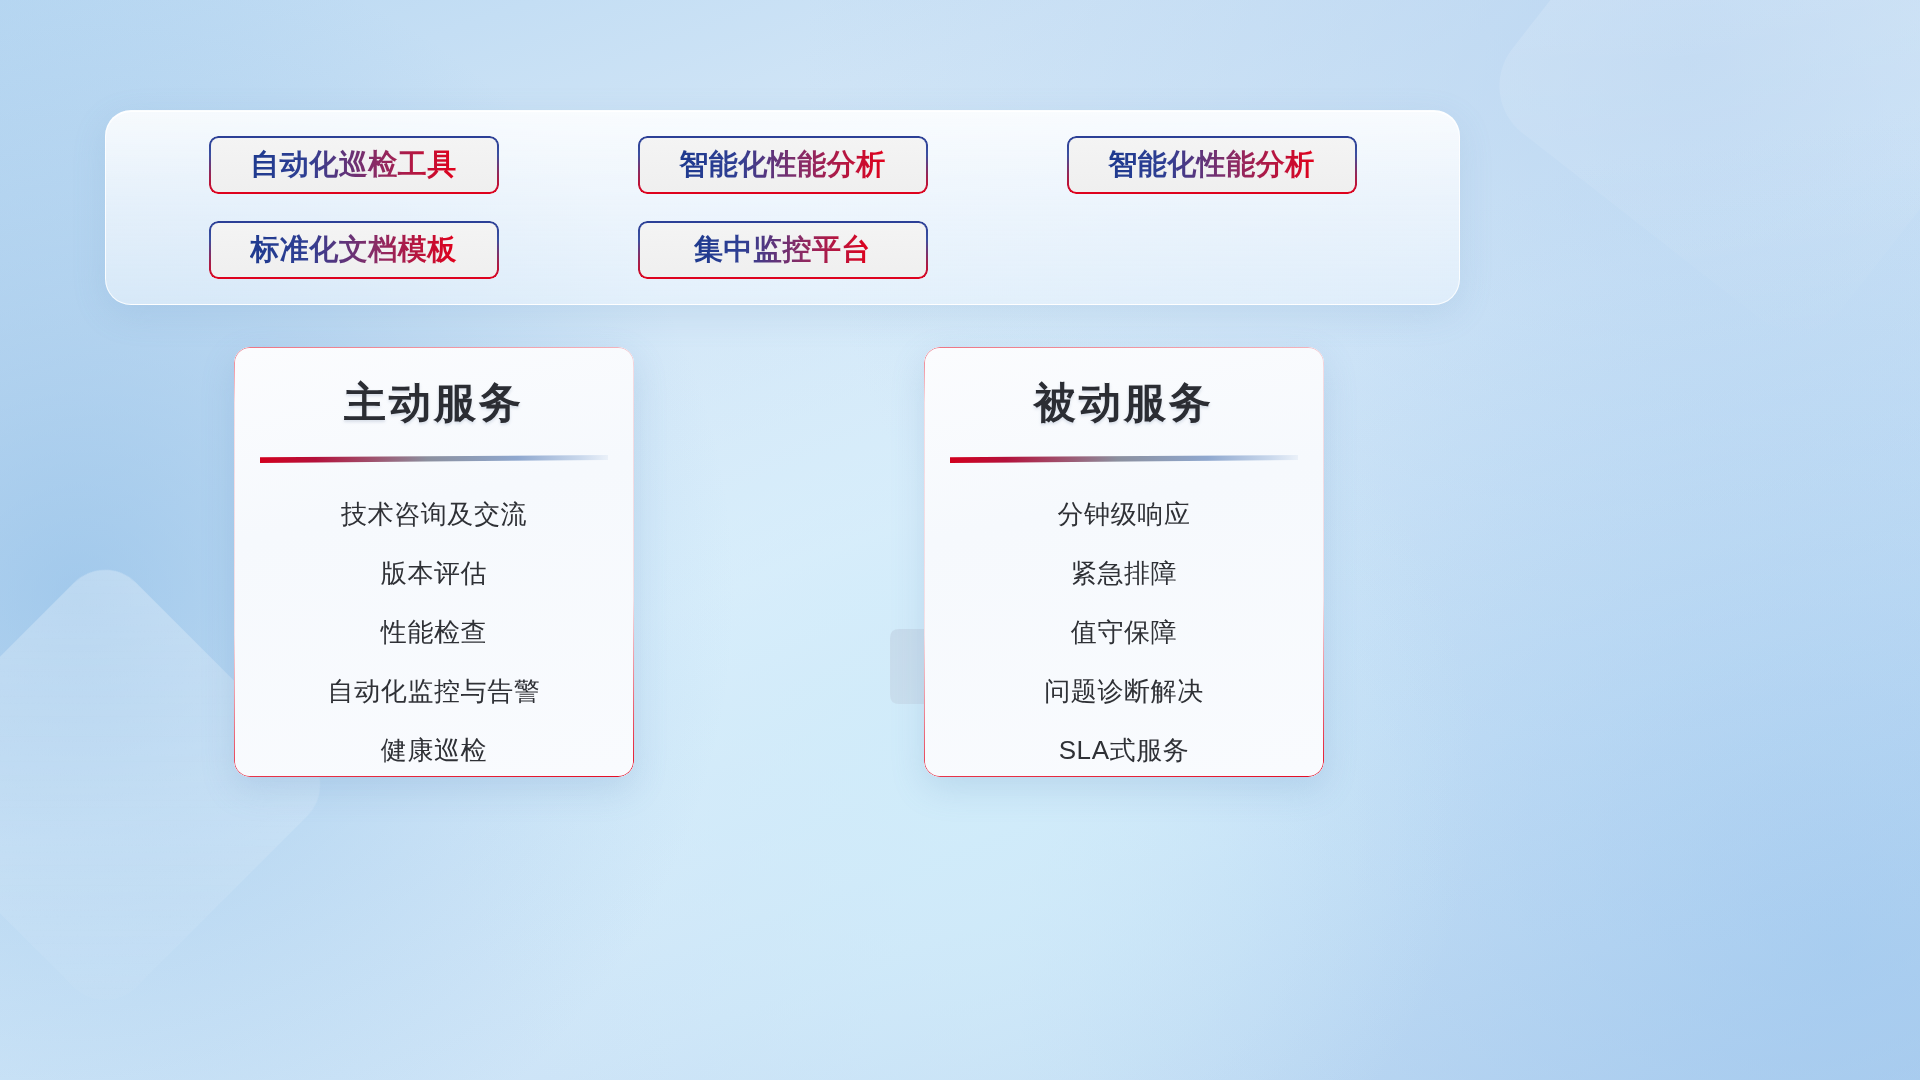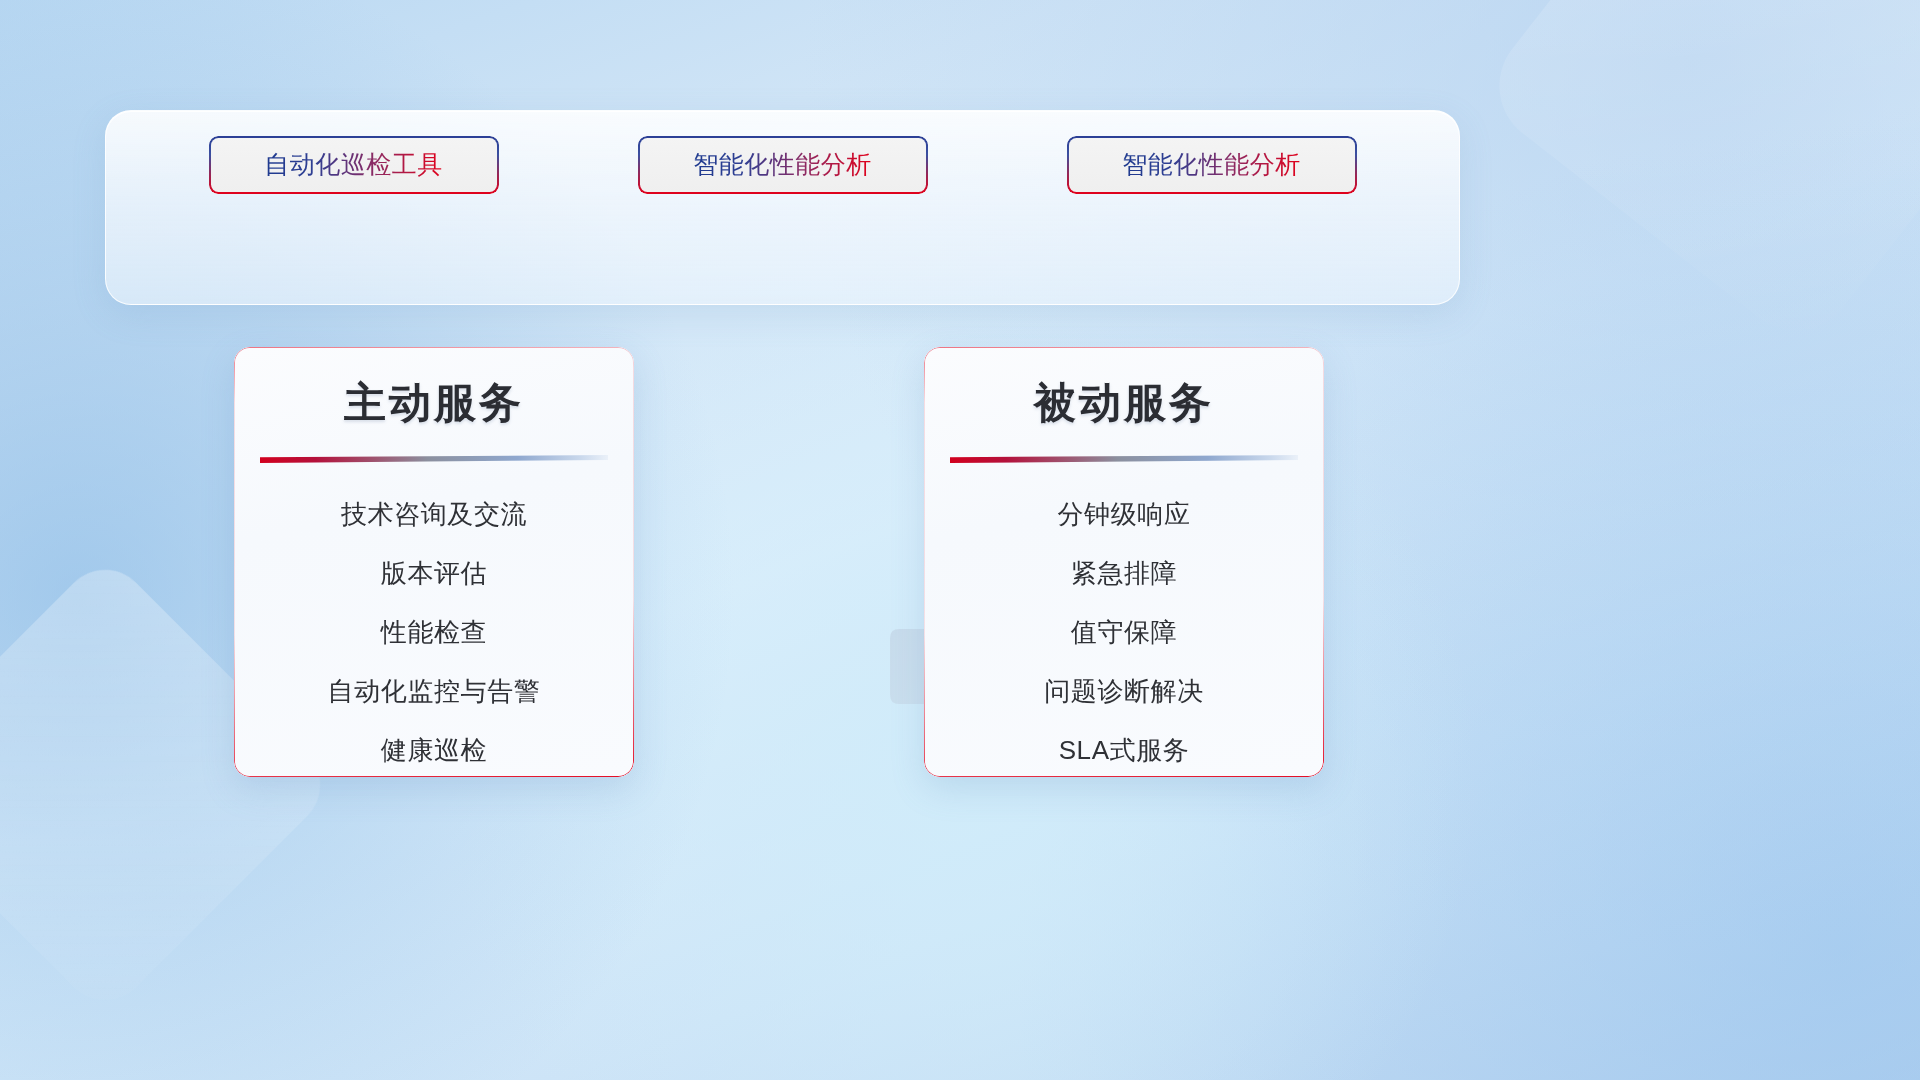--- a/index.html
+++ b/index.html
@@ -89,22 +89,22 @@
     padding: 1.6px;
     background: linear-gradient(180deg, #2b3f96 0%, #3a4fa0 32%, #9b2352 68%, #e2001a 100%);
     -webkit-mask: linear-gradient(#000 0 0) content-box, linear-gradient(#000 0 0);
     -webkit-mask-composite: xor;
     mask: linear-gradient(#000 0 0) content-box, linear-gradient(#000 0 0);
     mask-composite: exclude;
     pointer-events: none;
   }
   .pill-label {
     position: relative;
-    font-size: 25px;
-    font-weight: 400;
+    font-size: 29px;
+    font-weight: 700;
     letter-spacing: 0.5px;
     white-space: nowrap;
     background: linear-gradient(90deg, #1e3a8f 0%, #2f3f93 28%, #8d2a63 62%, #e2001a 100%);
     -webkit-background-clip: text;
     background-clip: text;
     color: transparent;
     -webkit-text-fill-color: transparent;
   }
 
   
@@ -194,21 +194,27 @@
 
 
     <div class="pill">
       <span class="pill-label">智能化性能分析</span>
     </div>
 
     <div class="pill">
       <span class="pill-label">智能化性能分析</span>
     </div>
 
-
+    <div class="pill">
+      <span class="pill-label">标准化文档模板</span>
+    </div>
+
+    <div class="pill">
+      <span class="pill-label">集中监控平台</span>
+    </div>
 
   </div>
 
   <div class="card card-left">
     <div class="card-title">主动服务</div>
     <div class="card-divider"></div>
     <ul class="card-list">
       <li>技术咨询及交流</li>
       <li>版本评估</li>
       <li>性能检查</li>

